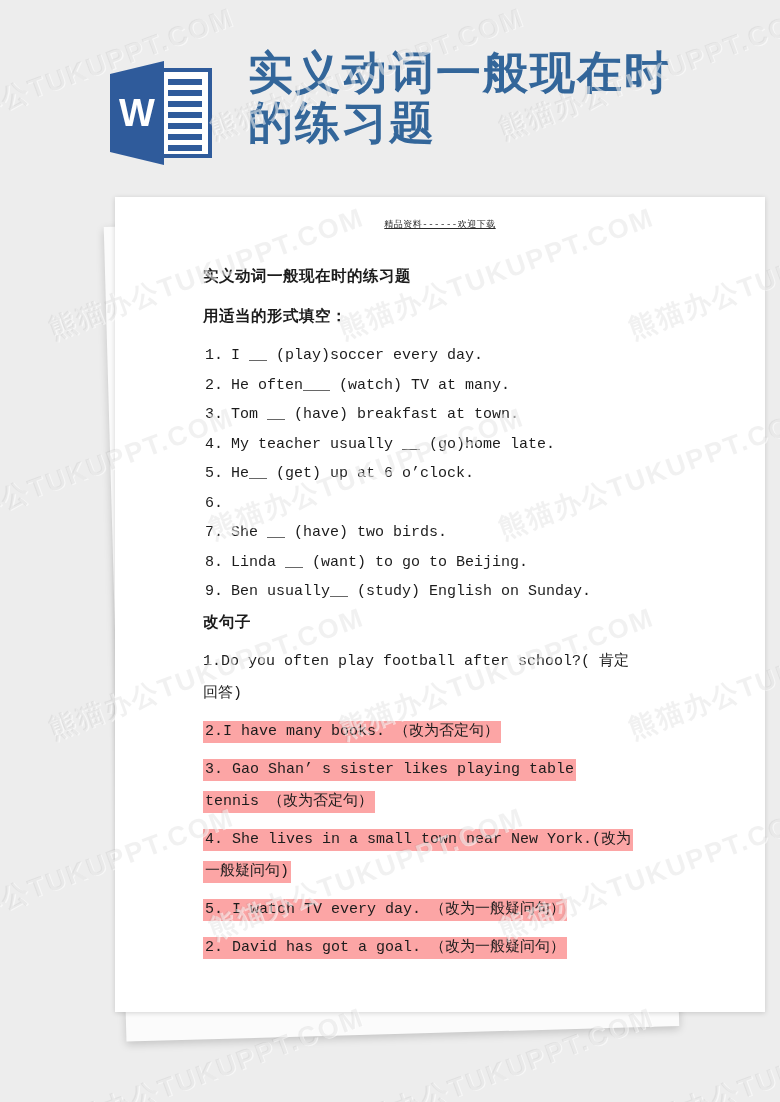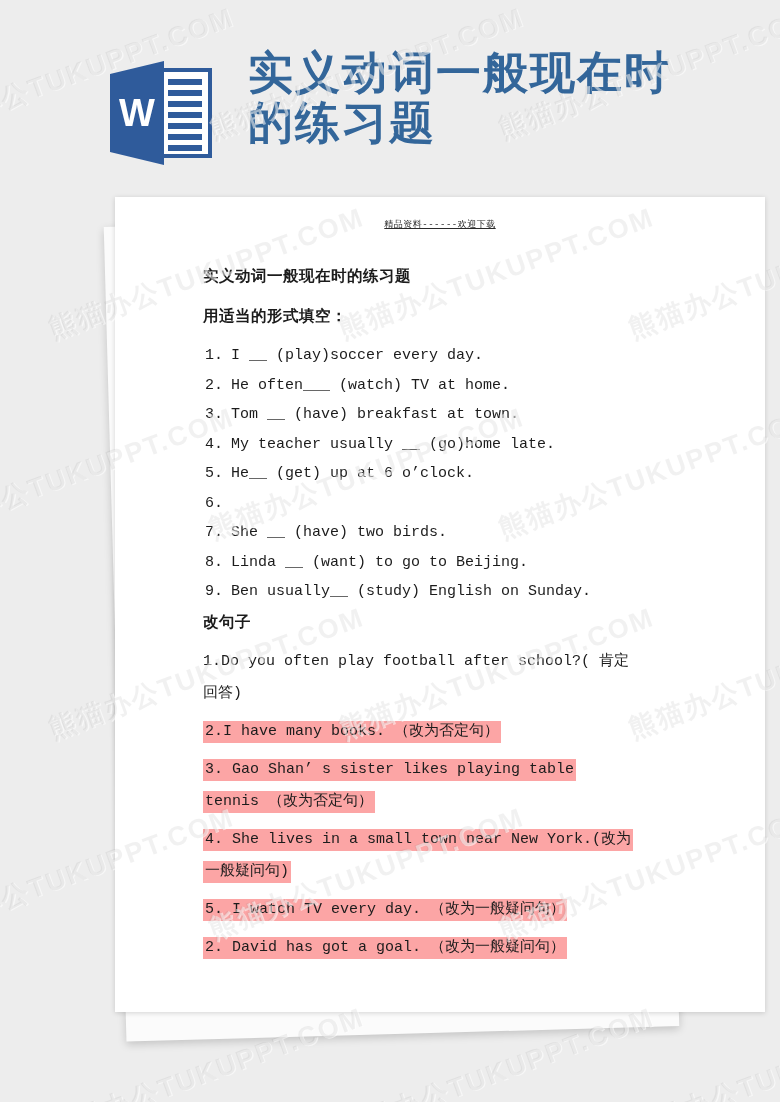--- a/index.html
+++ b/index.html
@@ -128,21 +128,21 @@
       <div class="sec-heading">用适当的形式填空：</div>
 
       <div class="fill-list" id="fill-list">
   <div class="fill-row">
     <span class="fill-num">1.</span>
     <span class="fill-txt">I __ (play)soccer every day.</span>
   </div>
 
   <div class="fill-row">
     <span class="fill-num">2.</span>
-    <span class="fill-txt">He often___ (watch) TV at home.</span>
+    <span class="fill-txt">He often___ (watch) TV at many.</span>
   </div>
 
   <div class="fill-row">
     <span class="fill-num">3.</span>
     <span class="fill-txt">Tom __ (have) breakfast at town.</span>
   </div>
 
   <div class="fill-row">
     <span class="fill-num">4.</span>
     <span class="fill-txt">My teacher usually __ (go)home late.</span>

